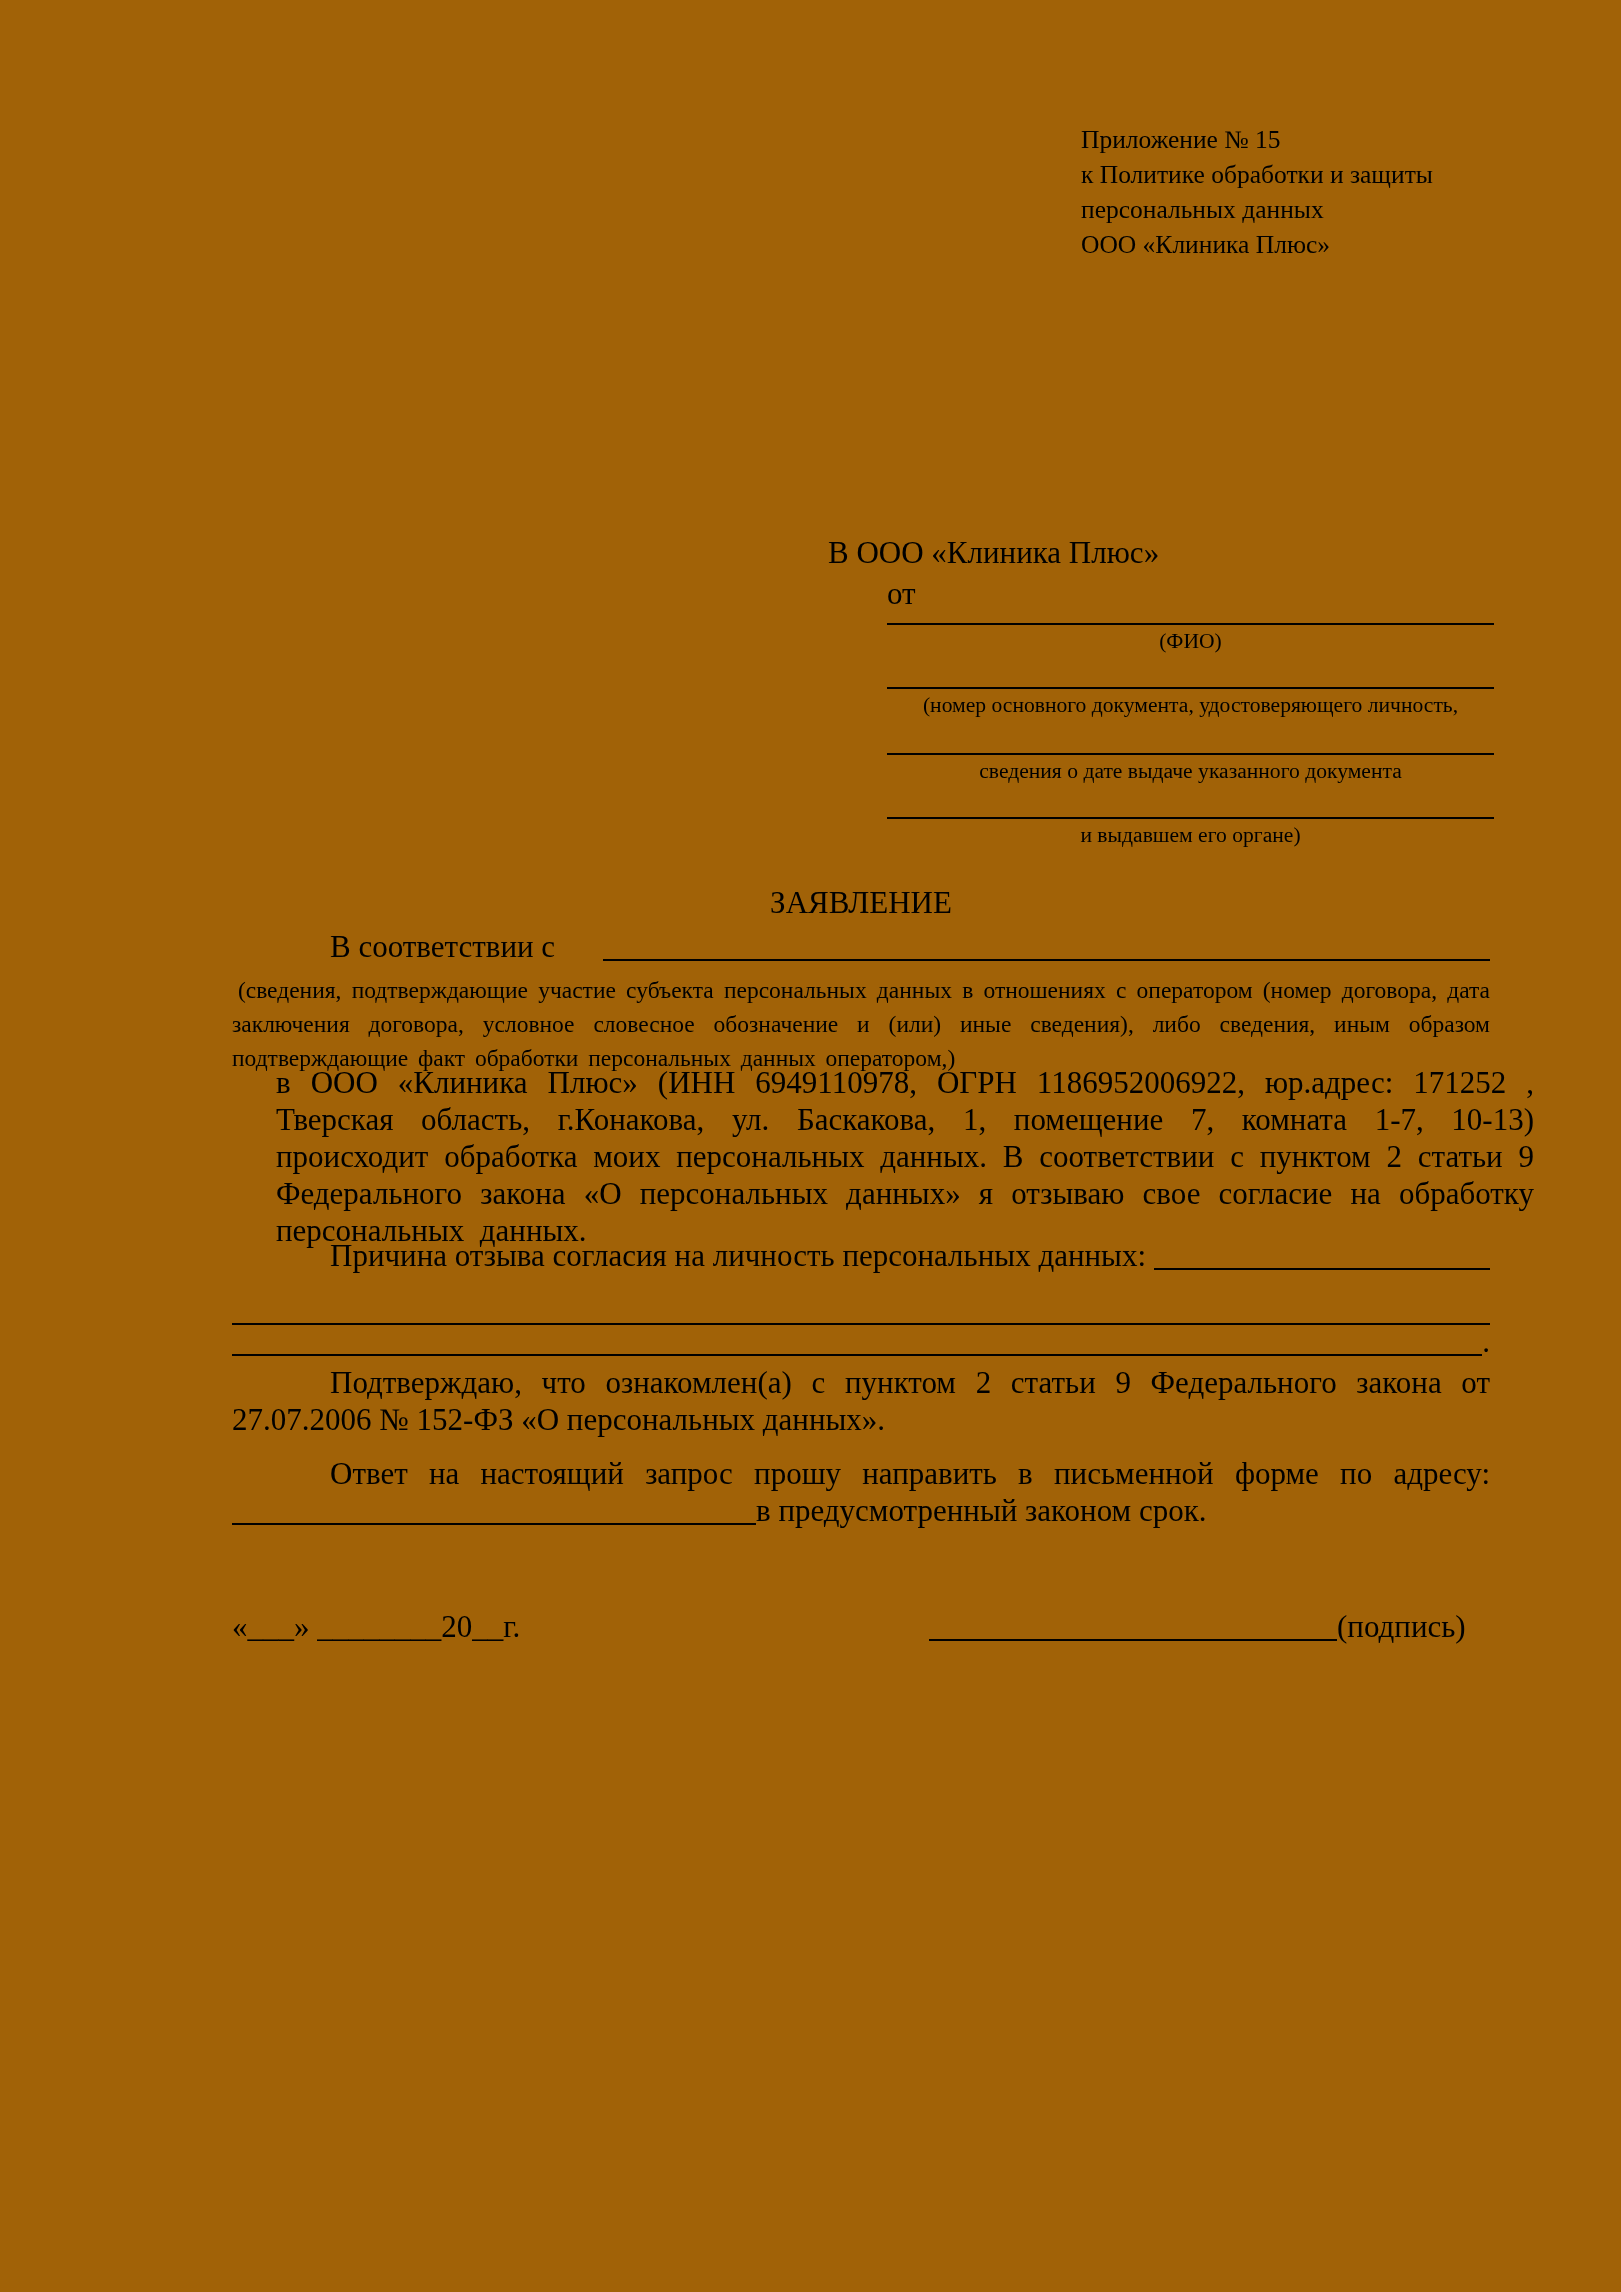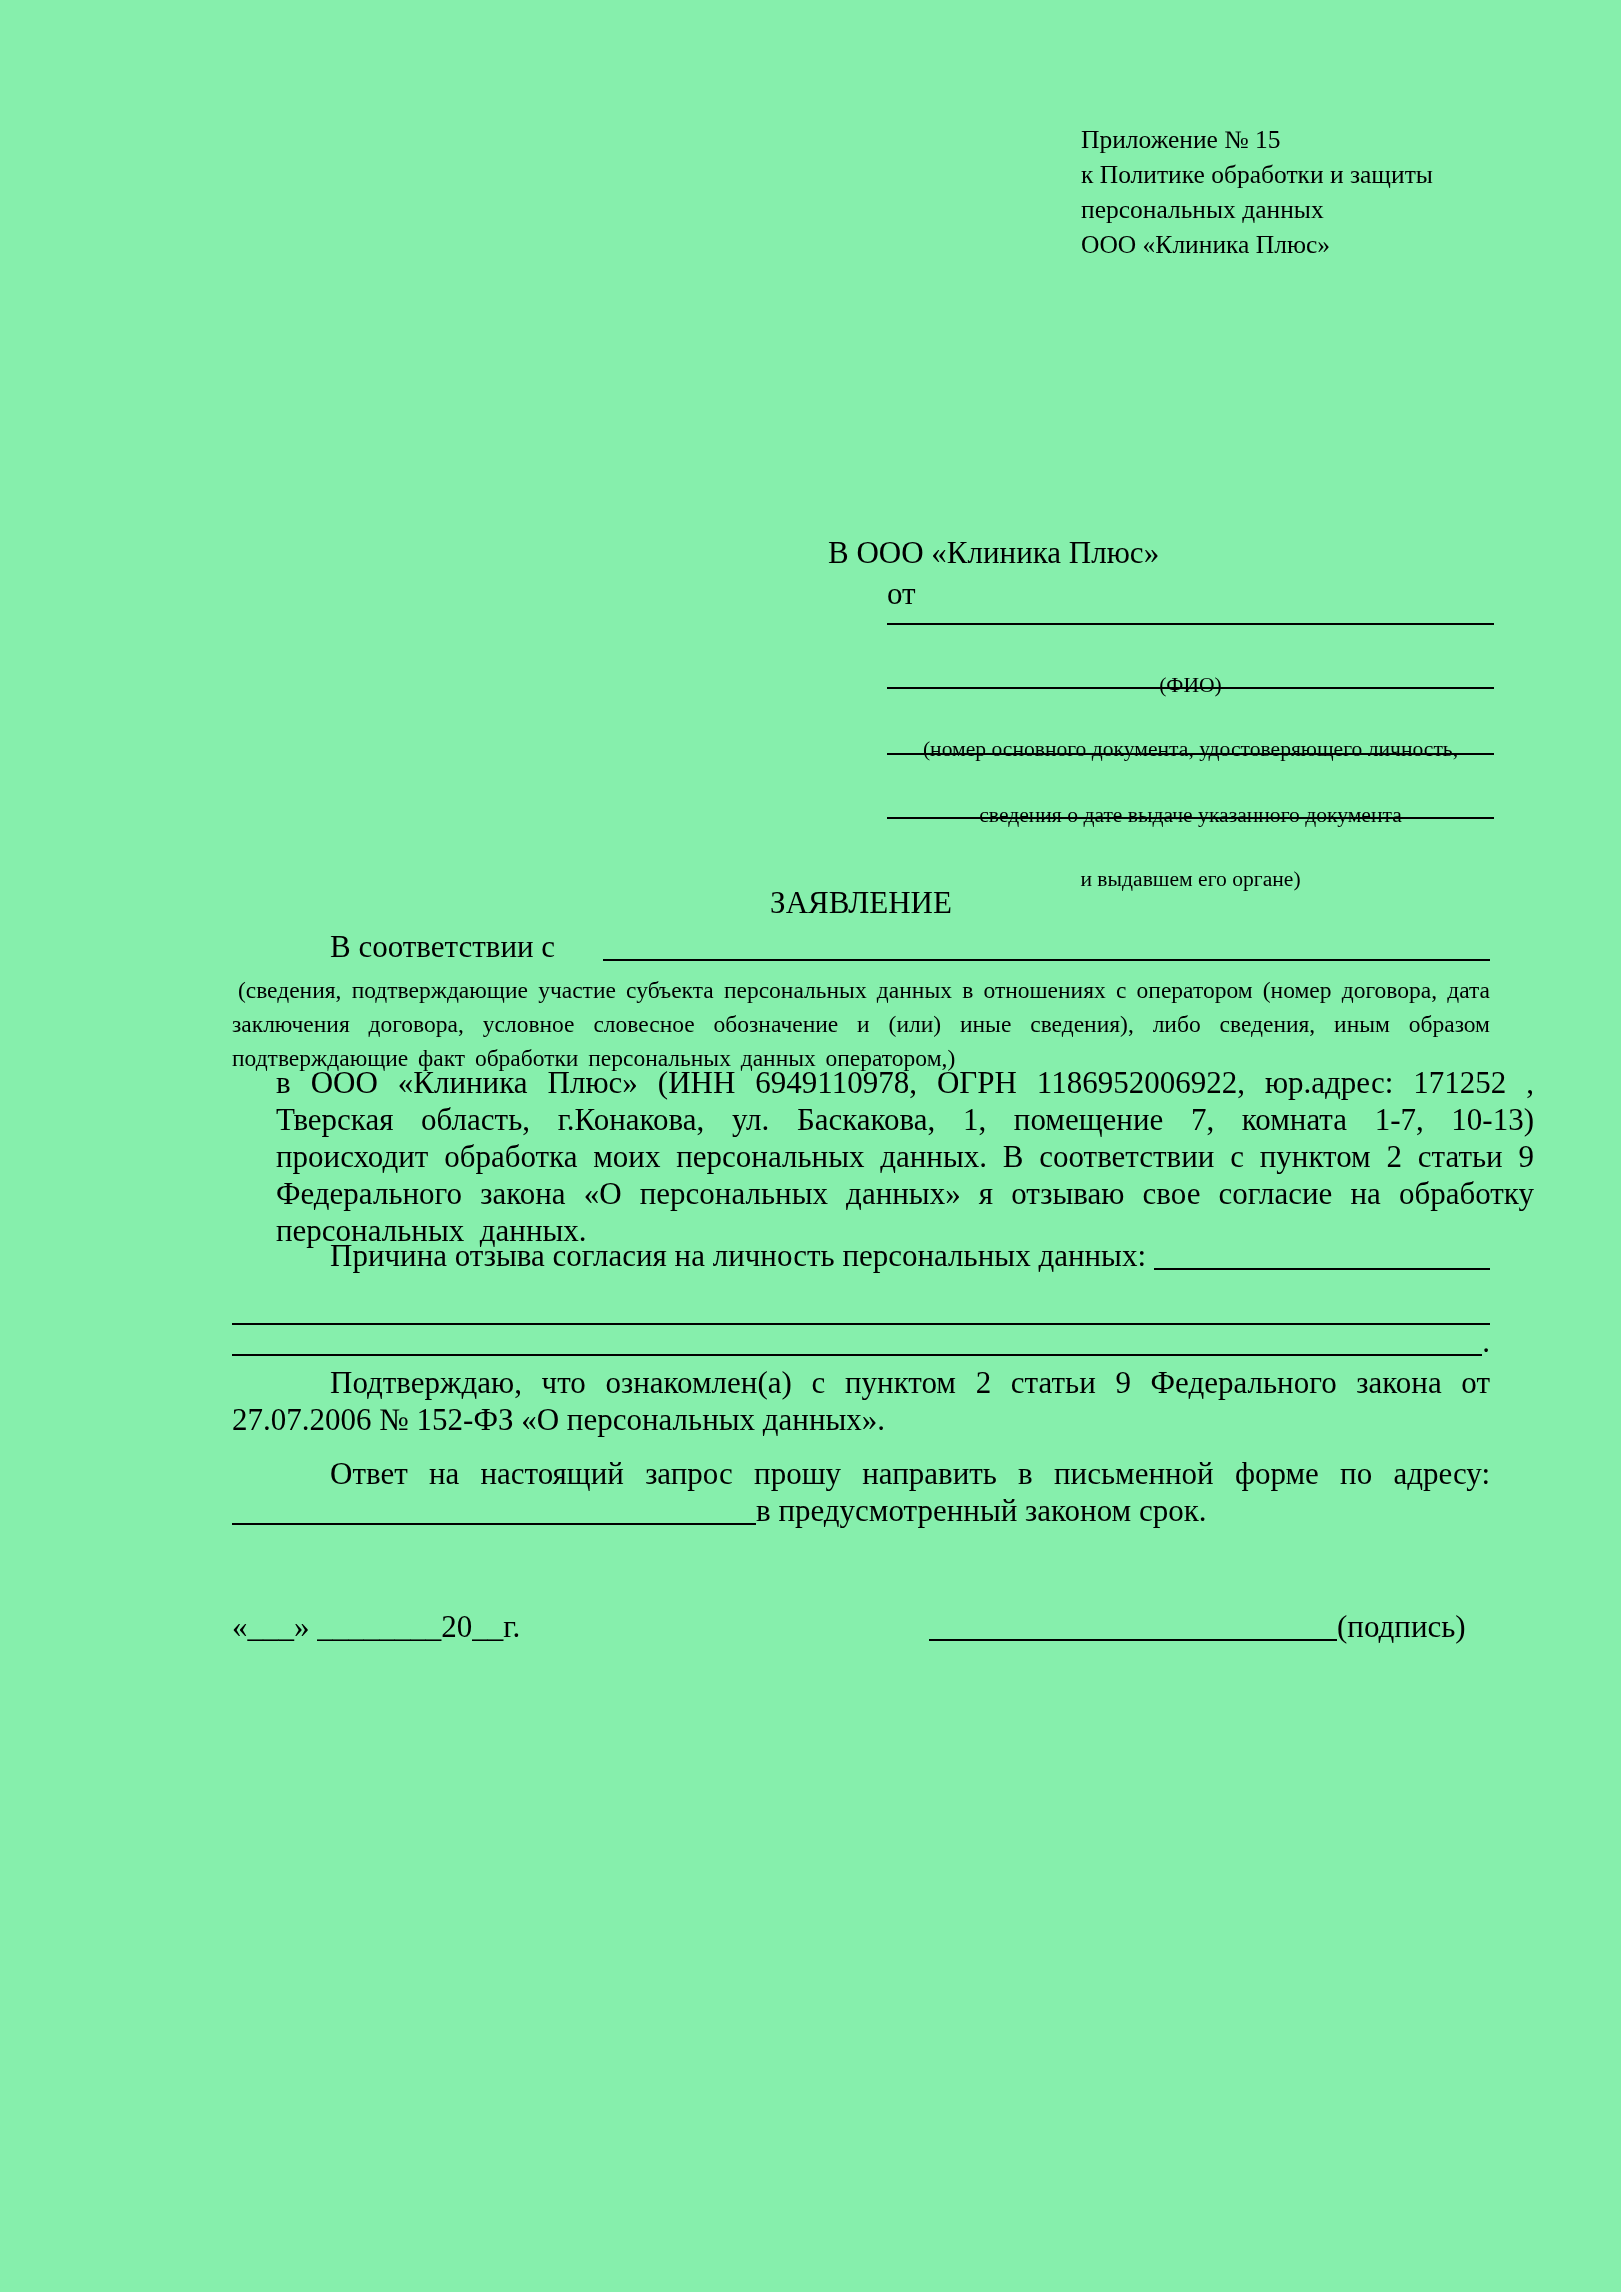--- a/index.html
+++ b/index.html
@@ -3,21 +3,21 @@
 <meta charset="utf-8">
 <style>
   * { margin: 0; padding: 0; box-sizing: border-box; }
   html, body { background: #ffffff; }
   body { font-family: "Liberation Serif", "DejaVu Serif", serif; color: #000000; }
 
   .page {
     position: relative;
     width: 1621px;
     height: 2293px;
-    background: #86efac;
+    background: #a16207;
     overflow: hidden;
     text-decoration: underline;
   }
 
   
   .appendix {
     position: absolute;
     left: 1081px;
     top: 122px;
     font-size: 25.5px;
@@ -36,21 +36,21 @@
     font-weight: bold;
     text-align: center;
   }
 
   
   .addr-to   { position: absolute; left: 828px; top: 535px; font-size: 31px; white-space: nowrap; }
   .addr-from { position: absolute; left: 887px; top: 576px; font-size: 31px; }
 
   .field { position: absolute; left: 887px; width: 607px; }
   .field .blank   { border-bottom: 2px solid #000; }
-  .field .caption { text-align: center; font-size: 21.6px; line-height: 27.4px; padding-top: 2.9px; margin-top: 44px; }
+  .field .caption { text-align: center; font-size: 21.6px; line-height: 27.4px; padding-top: 2.9px; }
   .field-fio   { top: 590px; }
   .field-doc   { top: 654px; }
   .field-date  { top: 720px; }
   .field-organ { top: 784px; }
   .field .blank { height: 35px; }
 
   
   .heading {
     position: absolute; left: 232px; top: 885px; width: 1258px;
     text-align: center; font-size: 31px;

